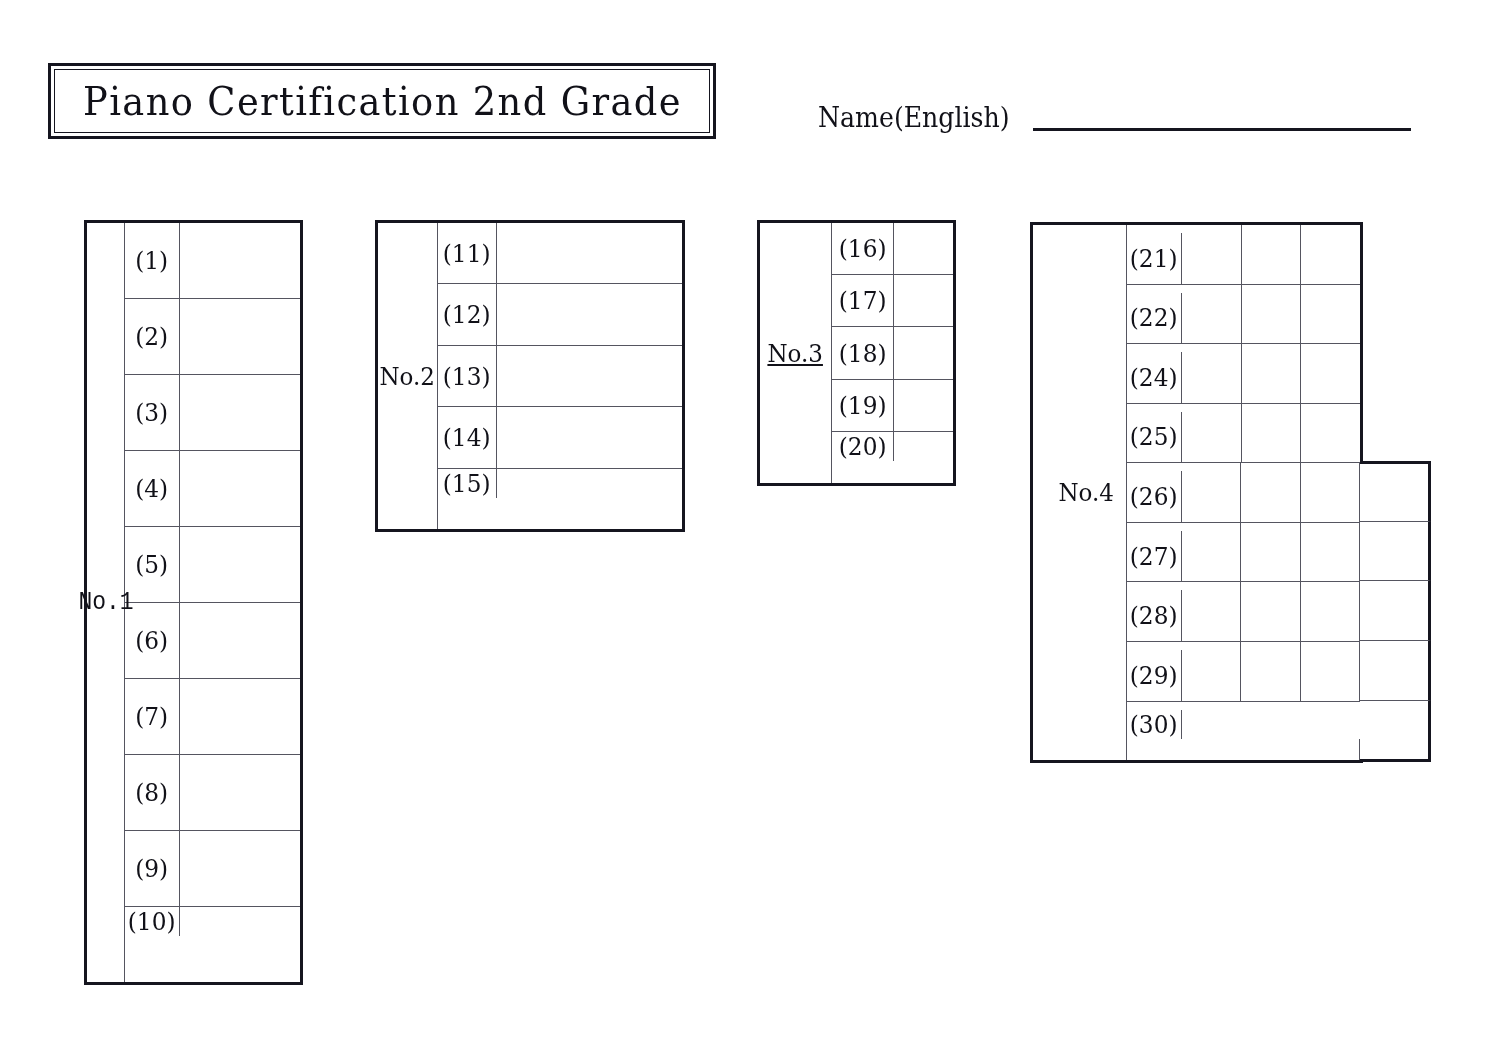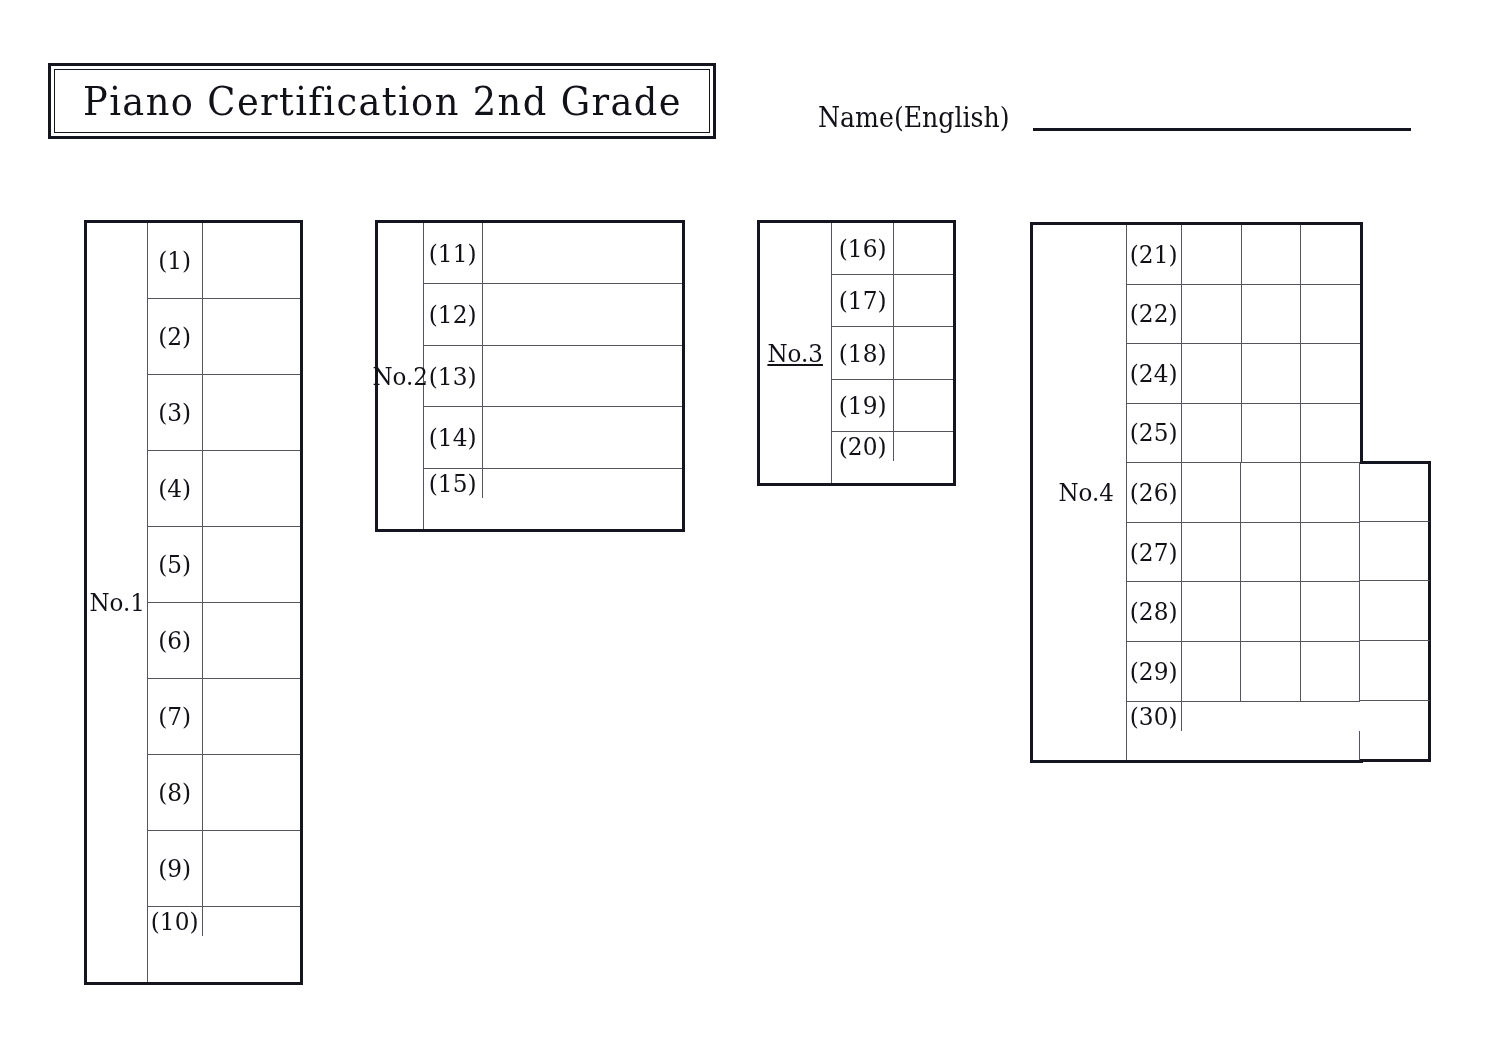--- a/index.html
+++ b/index.html
@@ -114,47 +114,47 @@
   .num-cell span { transform: scaleX(0.93); display:inline-block; }
   .write-cell {
     flex: 1 1 0;
     box-sizing: border-box;
     border-right: 1px solid #555560;
   }
   .write-cell:last-child { border-right: none; }
 
   
   #table-no1 { left: 84px; top: 220px; width: 219px; height: 765px; }
-  #table-no1 .label-col { width: 61px; }
+  #table-no1 .label-col { width: 38px; font-family: Liberation Mono, monospace; }
   #table-no1 .num-cell { width: 55px; }
 
   
   #table-no2 { left: 375px; top: 220px; width: 310px; height: 312px; }
-  #table-no2 .label-col { width: 46px; }
+  #table-no2 .label-col { width: 60px; }
   #table-no2 .num-cell { width: 59px; }
 
   
   #table-no3 { left: 757px; top: 220px; width: 199px; height: 266px; }
   #table-no3 .label-col { width: 72px; text-decoration: underline; }
   #table-no3 .num-cell { width: 62px; }
 
   
   #table-no4 {
     position: absolute;
     left: 1030px;
     top: 222px;
     width: 333px;
     height: 541px;
     box-sizing: border-box;
     border: 3px solid #15151f;
     display: flex;
     background: #ffffff;
   }
   #table-no4 .label-col { width: 80px; margin-left: 14px; }
-  #table-no4 .num-cell { width: 55px; }
+  #table-no4 .num-cell { width: 55px; margin-top: 8px; }
   
   #table-no4 .ans-row.wide { overflow: visible; position: relative; }
   #table-no4 .ext-cell {
     position: absolute;
     left: 100%;
     top: -1px;
     width: 71px;
     height: calc(100% + 1px);
     box-sizing: border-box;
     border-bottom: 1px solid #555560;

